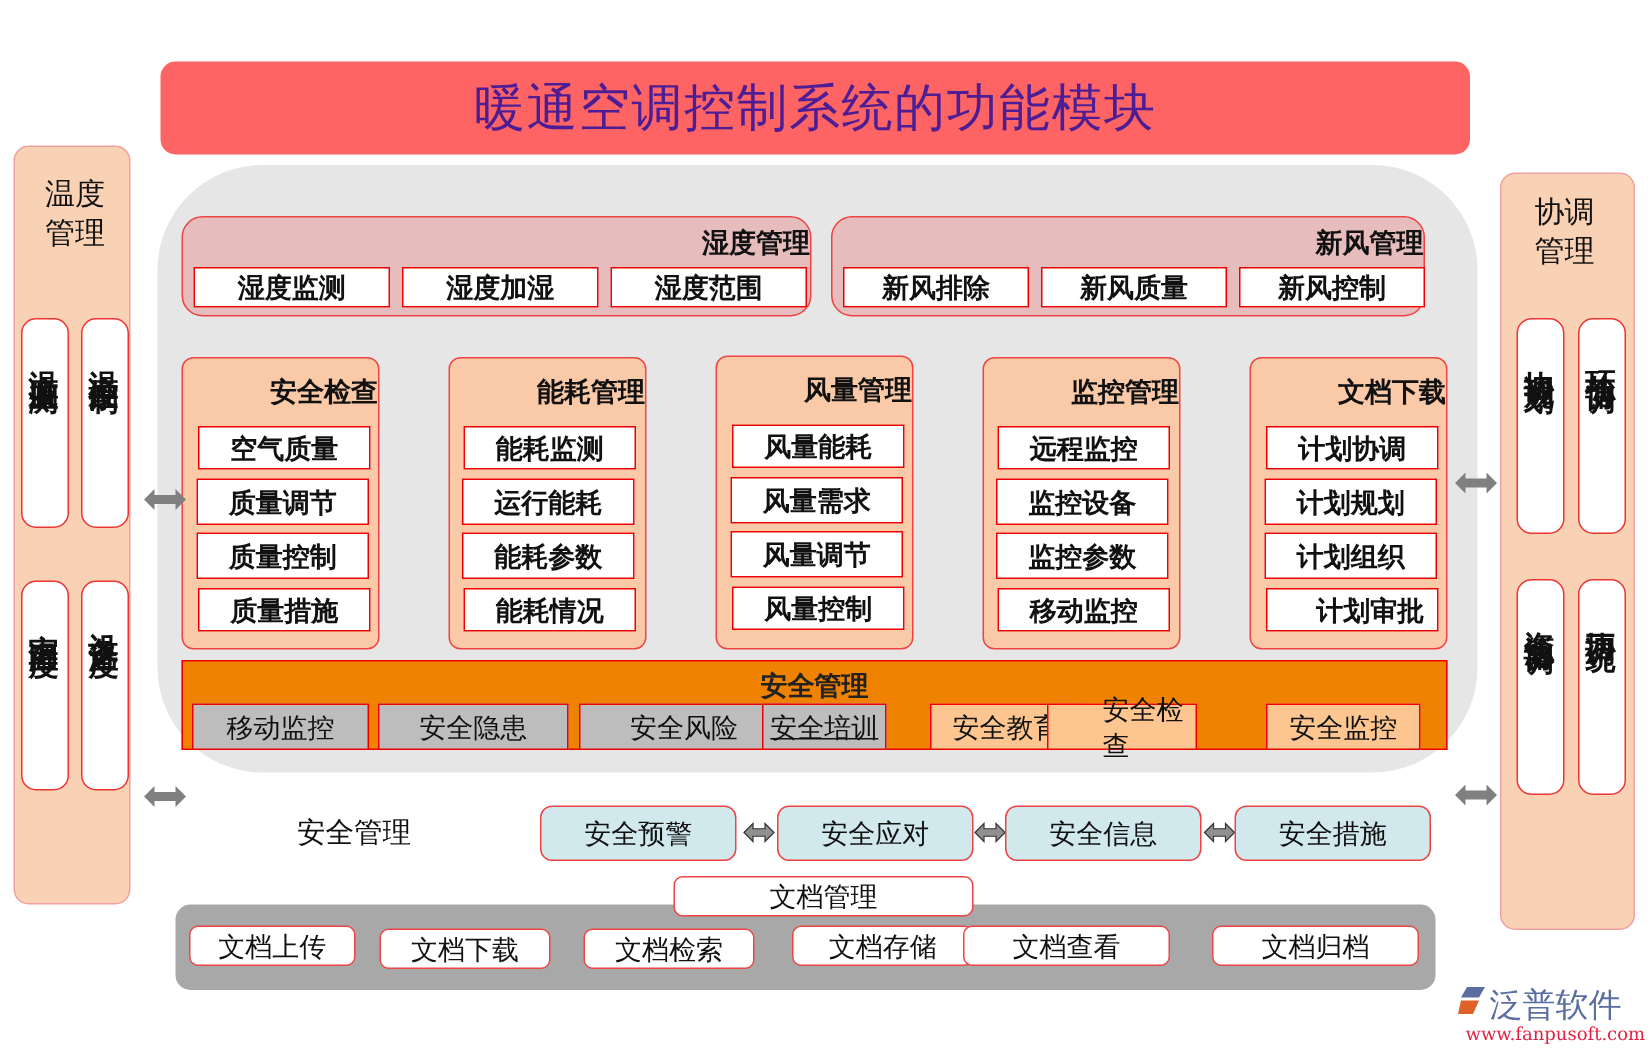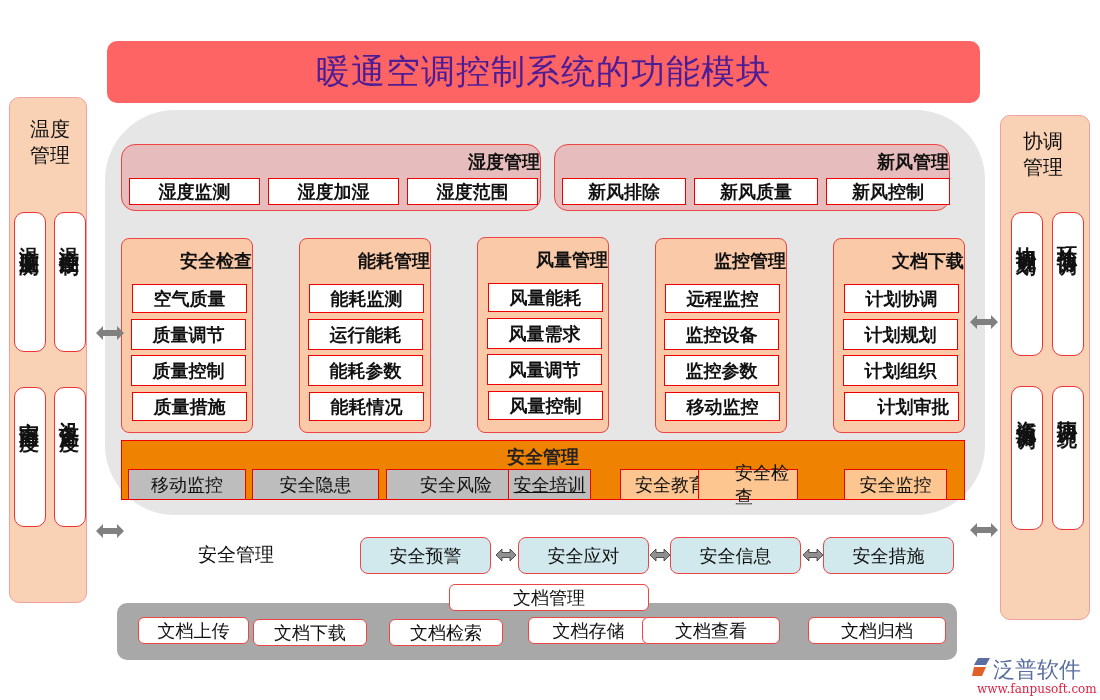--- a/index.html
+++ b/index.html
@@ -182,21 +182,21 @@
     <polygon points="1,7 7,1 7,4.5 15,4.5 15,1 21,7 15,13 15,9.5 7,9.5 7,13" fill="#909090" stroke="#333" stroke-width="0.8"></polygon>
   </svg>
 <div class="abs cyan-box" style="left:670px;width:131px;">安全信息</div>
 <svg class="abs" style="left:802px;top:548px;width:22px;height:14px;" viewBox="0 0 22 14">
     <polygon points="1,7 7,1 7,4.5 15,4.5 15,1 21,7 15,13 15,9.5 7,9.5 7,13" fill="#909090" stroke="#333" stroke-width="0.8"></polygon>
   </svg>
 <div class="abs cyan-box" style="left:823px;width:131px;">安全措施</div>
 
 <div class="abs doc-panel"></div>
 <div class="abs doc-title-box">文档管理</div>
-<div class="abs doc-item" style="left:138px;width:111px;">文档上传</div>
+<div class="abs doc-item" style="left:126px;width:111px;">文档上传</div>
 <div class="abs doc-item" style="left:253px;width:114px;top:619px;">文档下载</div>
 <div class="abs doc-item" style="left:389px;width:114px;top:619px;">文档检索</div>
 <div class="abs doc-item" style="left:528px;width:121px;">文档存储</div>
 <div class="abs doc-item" style="left:642px;width:138px;">文档查看</div>
 <div class="abs doc-item" style="left:808px;width:138px;">文档归档</div>
 
 <svg class="abs" style="left:972px;top:657px;width:20px;height:20px;" viewBox="0 0 20 20">
   <polygon points="6,1 18,1 14,8 2,8" fill="#5a6fa0"></polygon>
   <polygon points="2,10 14,10 10,19 0,19" fill="#e0602a"></polygon>
 </svg>

